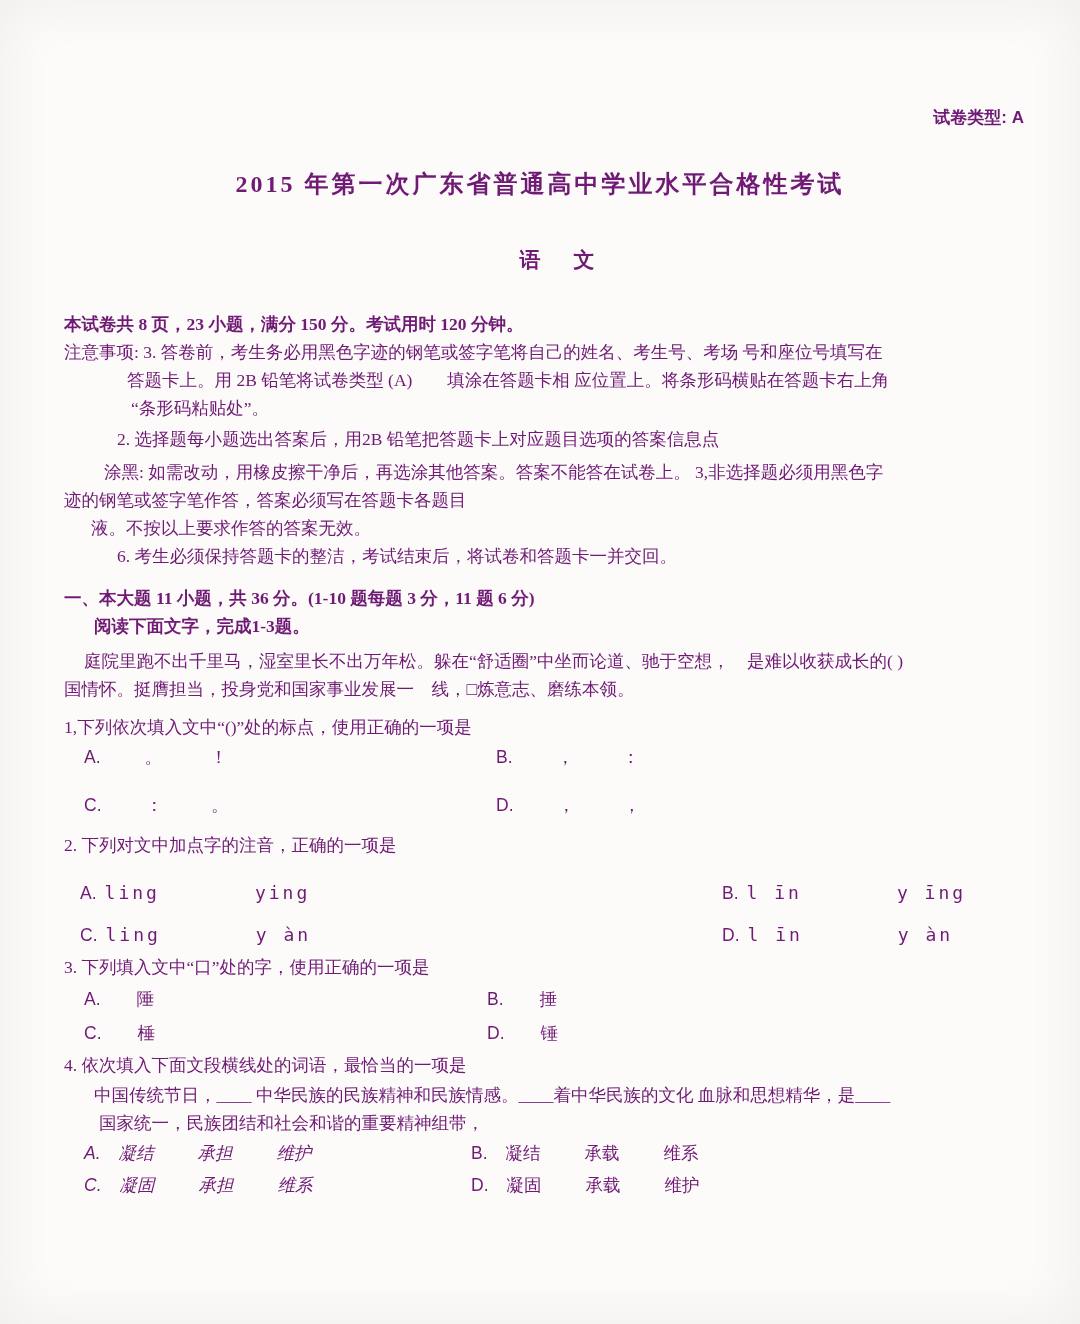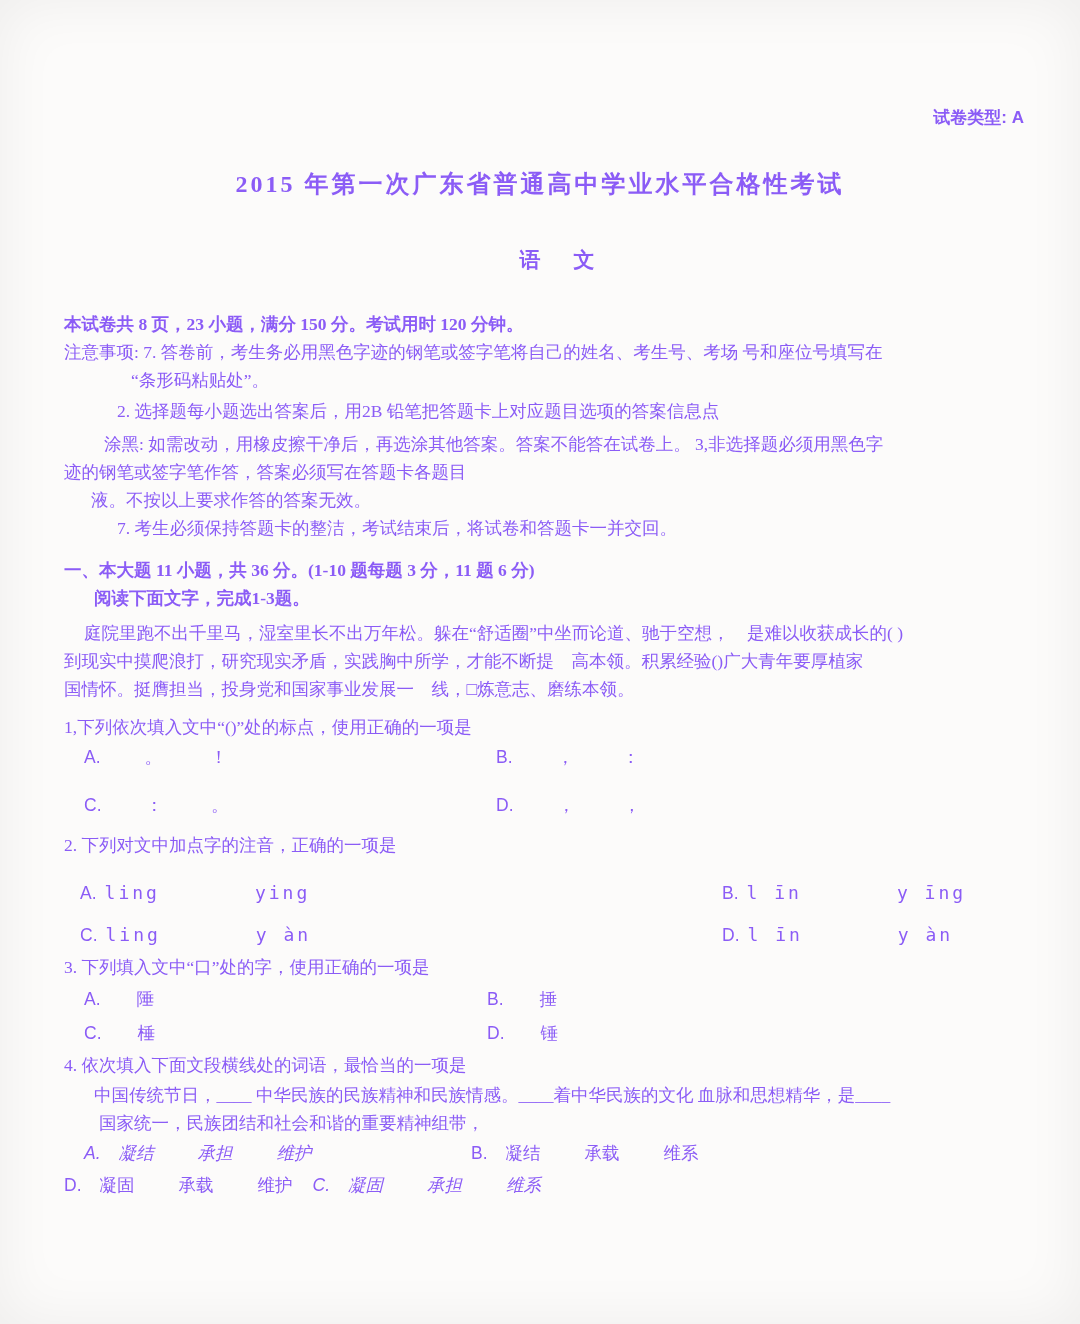--- a/index.html
+++ b/index.html
@@ -1,21 +1,21 @@
 <!DOCTYPE html>
 <html><head>
 <meta charset="utf-8">
 <style>
   html,body{margin:0;padding:0;background:#e9e9e9;}
   .page{
     position:relative;
     width:1080px;height:1324px;
     margin:0 auto;
     background:#fcfbfa;
-    color:#8b5cf6;
+    color:#701a75;
     font-family:"Liberation Serif","DejaVu Serif",serif;
     overflow:hidden;
     box-shadow:inset 0 0 60px rgba(0,0,0,0.06);
   }
   .paper-type{
     position:absolute;top:106px;right:56px;
     font-size:17px;font-weight:bold;
     font-family:"Liberation Sans","DejaVu Sans",sans-serif;
   }
   .title{
@@ -64,33 +64,33 @@
 <div class="page">
 
   <div class="paper-type">试卷类型: A</div>
   <div class="title">2015 年第一次广东省普通高中学业水平合格性考试</div>
   <div class="subject">语　文</div>
 
   <div class="content">
 
     <div class="line bold">本试卷共 8 页，23 小题，满分 150 分。考试用时 120 分钟。</div>
 
-    <div class="line">注意事项: 7. 答卷前，考生务必用黑色字迹的钢笔或签字笔将自己的姓名、考生号、考场 号和座位号填写在</div>
+    <div class="line">注意事项: 3. 答卷前，考生务必用黑色字迹的钢笔或签字笔将自己的姓名、考生号、考场 号和座位号填写在</div>
+    <div class="line ind-63">答题卡上。用 2B 铅笔将试卷类型 (A)　　填涂在答题卡相 应位置上。将条形码横贴在答题卡右上角</div>
     <div class="line ind-67">“条形码粘贴处”。</div>
     <div class="line ind-53 mt3">2. 选择题每小题选出答案后，用2B 铅笔把答题卡上对应题目选项的答案信息点</div>
     <div class="line ind-40 mt5">涂黑: 如需改动，用橡皮擦干净后，再选涂其他答案。答案不能答在试卷上。 3,非选择题必须用黑色字</div>
     <div class="line">迹的钢笔或签字笔作答，答案必须写在答题卡各题目</div>
     <div class="line ind-27">液。不按以上要求作答的答案无效。</div>
-    <div class="line ind-53">7. 考生必须保持答题卡的整洁，考试结束后，将试卷和答题卡一并交回。</div>
+    <div class="line ind-53">6. 考生必须保持答题卡的整洁，考试结束后，将试卷和答题卡一并交回。</div>
 
     <div class="line bold mt14">一、本大题 11 小题，共 36 分。(1-10 题每题 3 分，11 题 6 分)</div>
     <div class="line bold ind-30">阅读下面文字，完成1-3题。</div>
 
     <div class="line ind-20 mt7">庭院里跑不出千里马，湿室里长不出万年松。躲在“舒适圈”中坐而论道、驰于空想，　是难以收获成长的( )</div>
-    <div class="line">到现实中摸爬浪打，研究现实矛盾，实践胸中所学，才能不断提　高本领。积累经验()广大青年要厚植家</div>
     <div class="line">国情怀。挺膺担当，投身党和国家事业发展一　线，□炼意志、磨练本领。</div>
 
     <div class="q1">
       <div class="line mt10">1,下列依次填入文中“()”处的标点，使用正确的一项是</div>
       <div class="opt-row mt2">
         <div class="cell q1-left">
           <span class="olabel">A.</span><span class="part">。</span><span class="part">！</span>
         </div>
         <div class="cell">
           <span class="olabel">B.</span><span class="part">，</span><span class="part">：</span>
@@ -152,23 +152,23 @@
       <div class="line ind-35">国家统一，民族团结和社会和谐的重要精神组带，</div>
       <div class="opt-row mt2">
         <div class="cell q4-left">
           <span class="olabel">A.</span><span class="part">凝结</span><span class="part">承担</span><span class="part">维护</span>
         </div>
         <div class="cell">
           <span class="olabel">B.</span><span class="part">凝结</span><span class="part">承载</span><span class="part">维系</span>
         </div>
       </div>
       <div class="opt-row mt4">
+        <div class="cell q4-left">
+          <span class="olabel">C.</span><span class="part">凝固</span><span class="part">承担</span><span class="part">维系</span>
+        </div>
         <div class="cell">
           <span class="olabel">D.</span><span class="part">凝固</span><span class="part">承载</span><span class="part">维护</span>
-        </div>
-        <div class="cell q4-left">
-          <span class="olabel">C.</span><span class="part">凝固</span><span class="part">承担</span><span class="part">维系</span>
         </div>
       </div>
     </div>
 
   </div>
 </div>
 
 </body></html>

